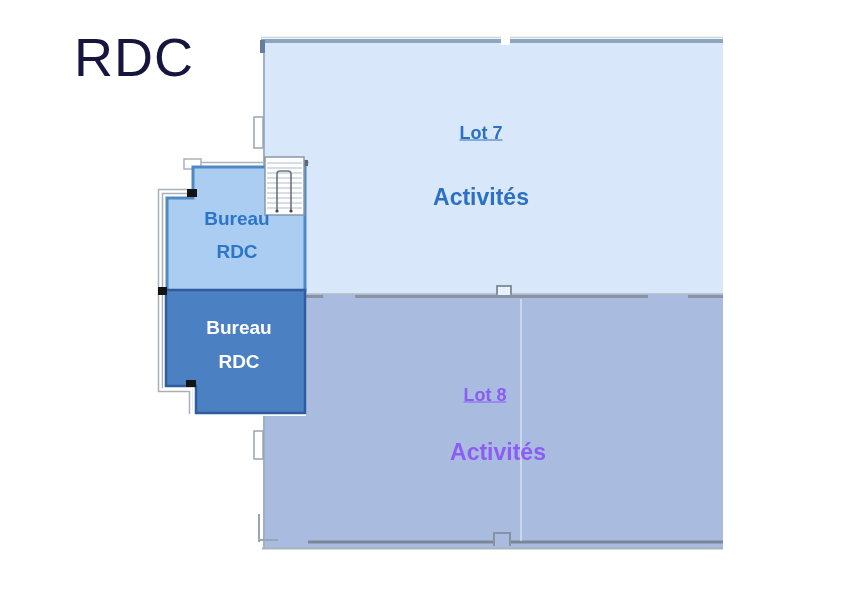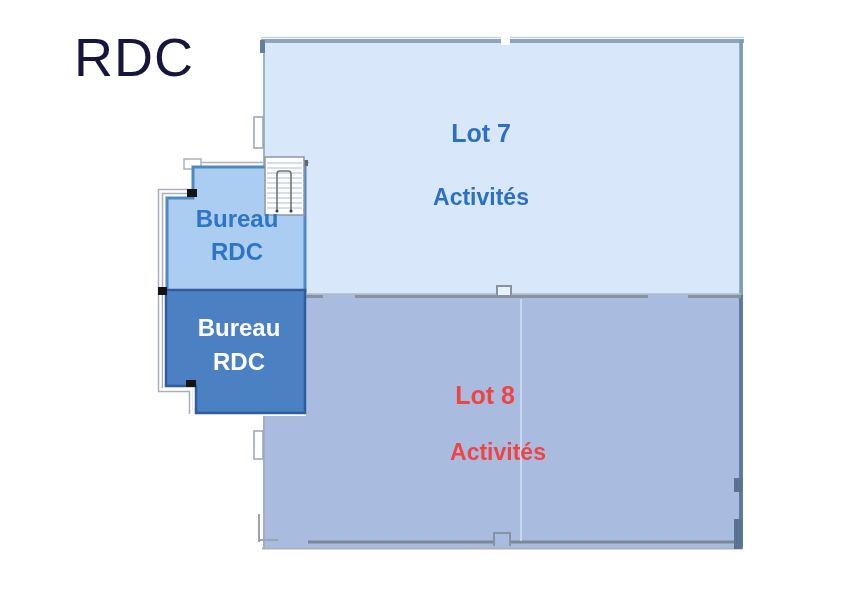--- a/index.html
+++ b/index.html
@@ -1,18 +1,18 @@
 <!DOCTYPE html>
 <html><head>
 <meta charset="utf-8">
 <style>
   html,body{margin:0;padding:0;background:#ffffff;}
   .canvas{
     position:relative;
-    width:850px;height:604px;
+    width:723px;height:604px;
     background:#ffffff;
     overflow:hidden;
     font-family:"Liberation Sans", sans-serif;
   }
   .plan-svg{position:absolute;left:0;top:0;}
   .page-title{
     position:absolute;
     left:74px;top:26px;
     font-size:54px;
     font-weight:400;
@@ -20,24 +20,24 @@
     color:#15153d;
     font-family:"Liberation Sans", sans-serif;
   }
   .label{
     position:absolute;
     transform:translate(-50%,-50%);
     white-space:nowrap;
     font-weight:700;
     text-align:center;
   }
-  .lot-name{font-size:25px;color:#2b70c5;}
+  .lot-name{font-size:18px;color:#2b70c5;text-decoration:underline;}
   .lot-type{font-size:23px;color:#2b70c5;}
-  .lot8-text{color:#ef4444;}
-  .bureau-label{font-size:24px;line-height:33px;}
+  .lot8-text{color:#8b5cf6;}
+  .bureau-label{font-size:19px;line-height:33px;}
   .bureau-upper-label{color:#2e74c8;}
   .bureau-lower-label{color:#ffffff;line-height:34px;}
 </style>
 </head>
 <body>
 
 <div class="canvas">
 
   <svg class="plan-svg" width="850" height="604" viewBox="0 0 850 604">
 

